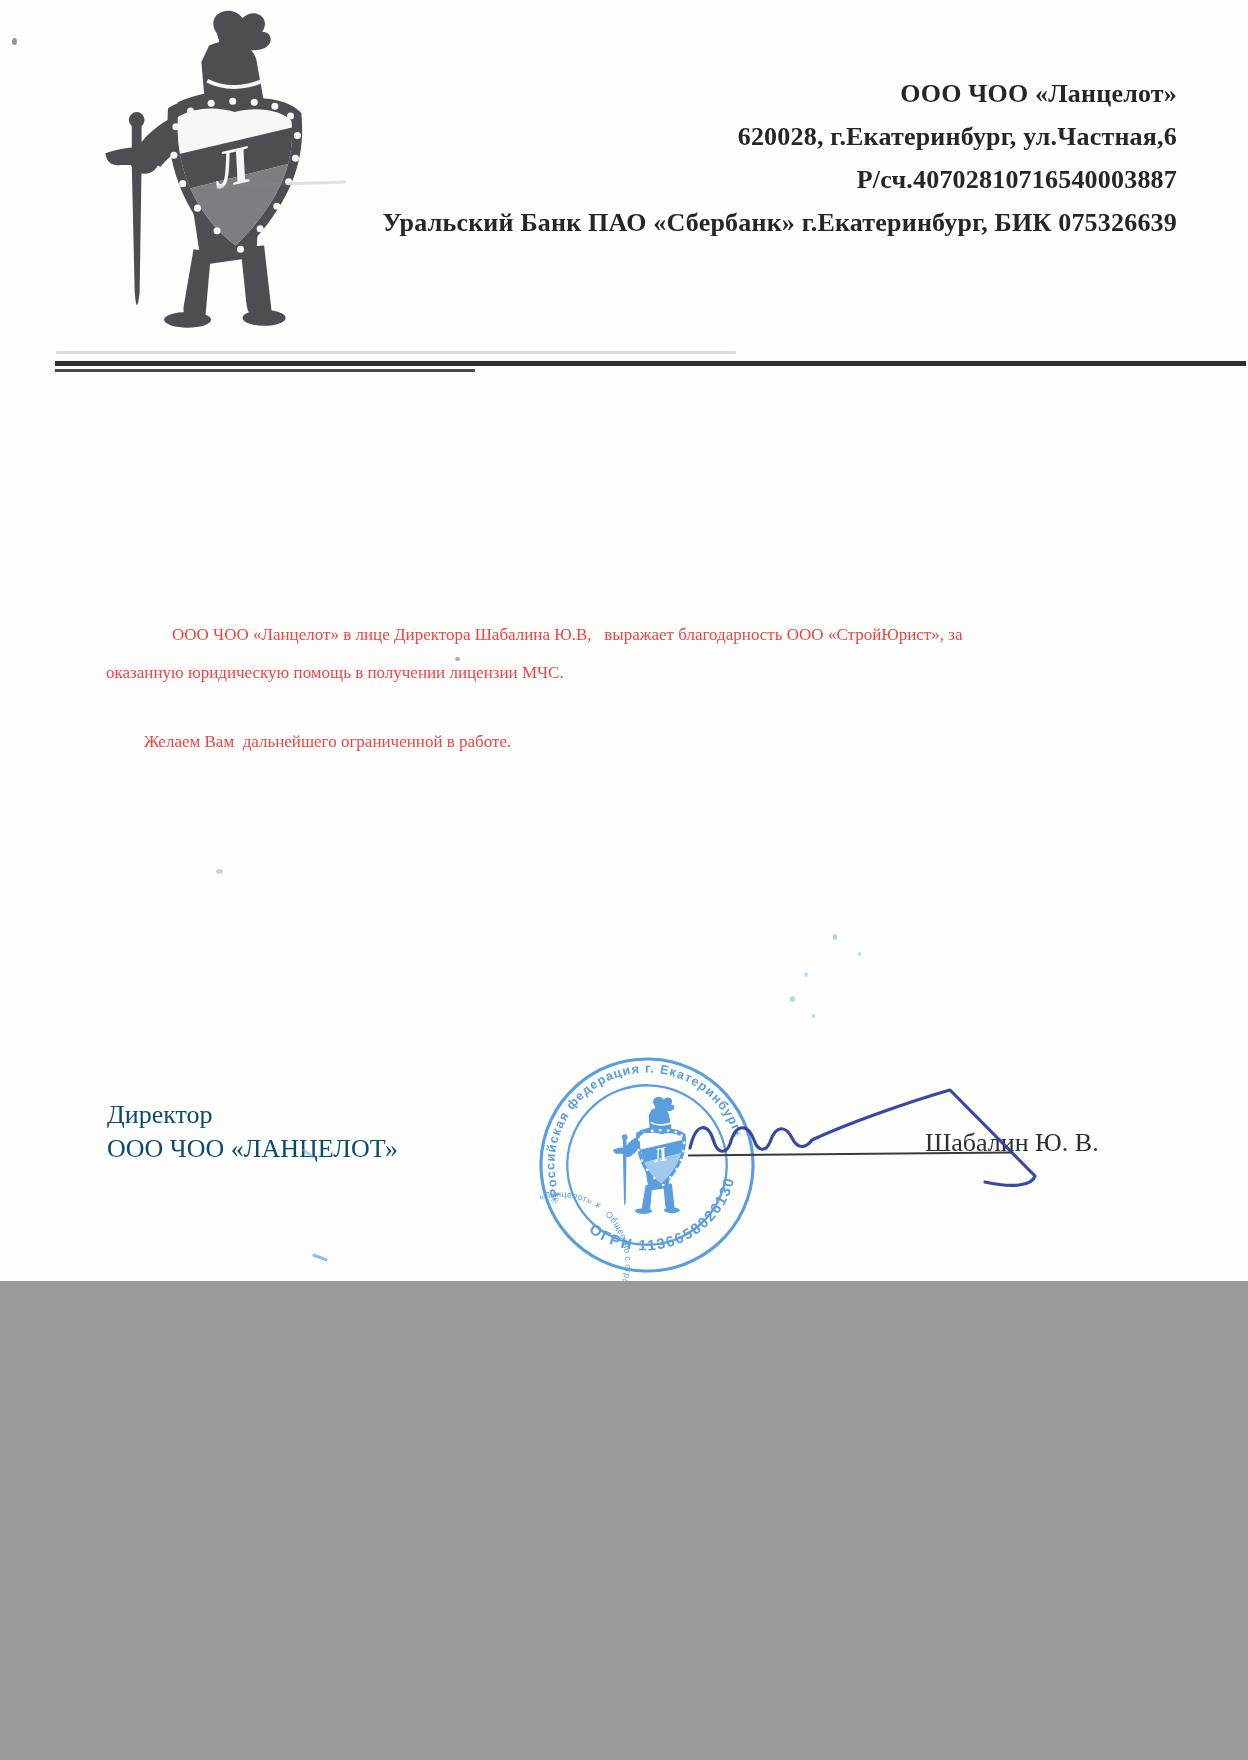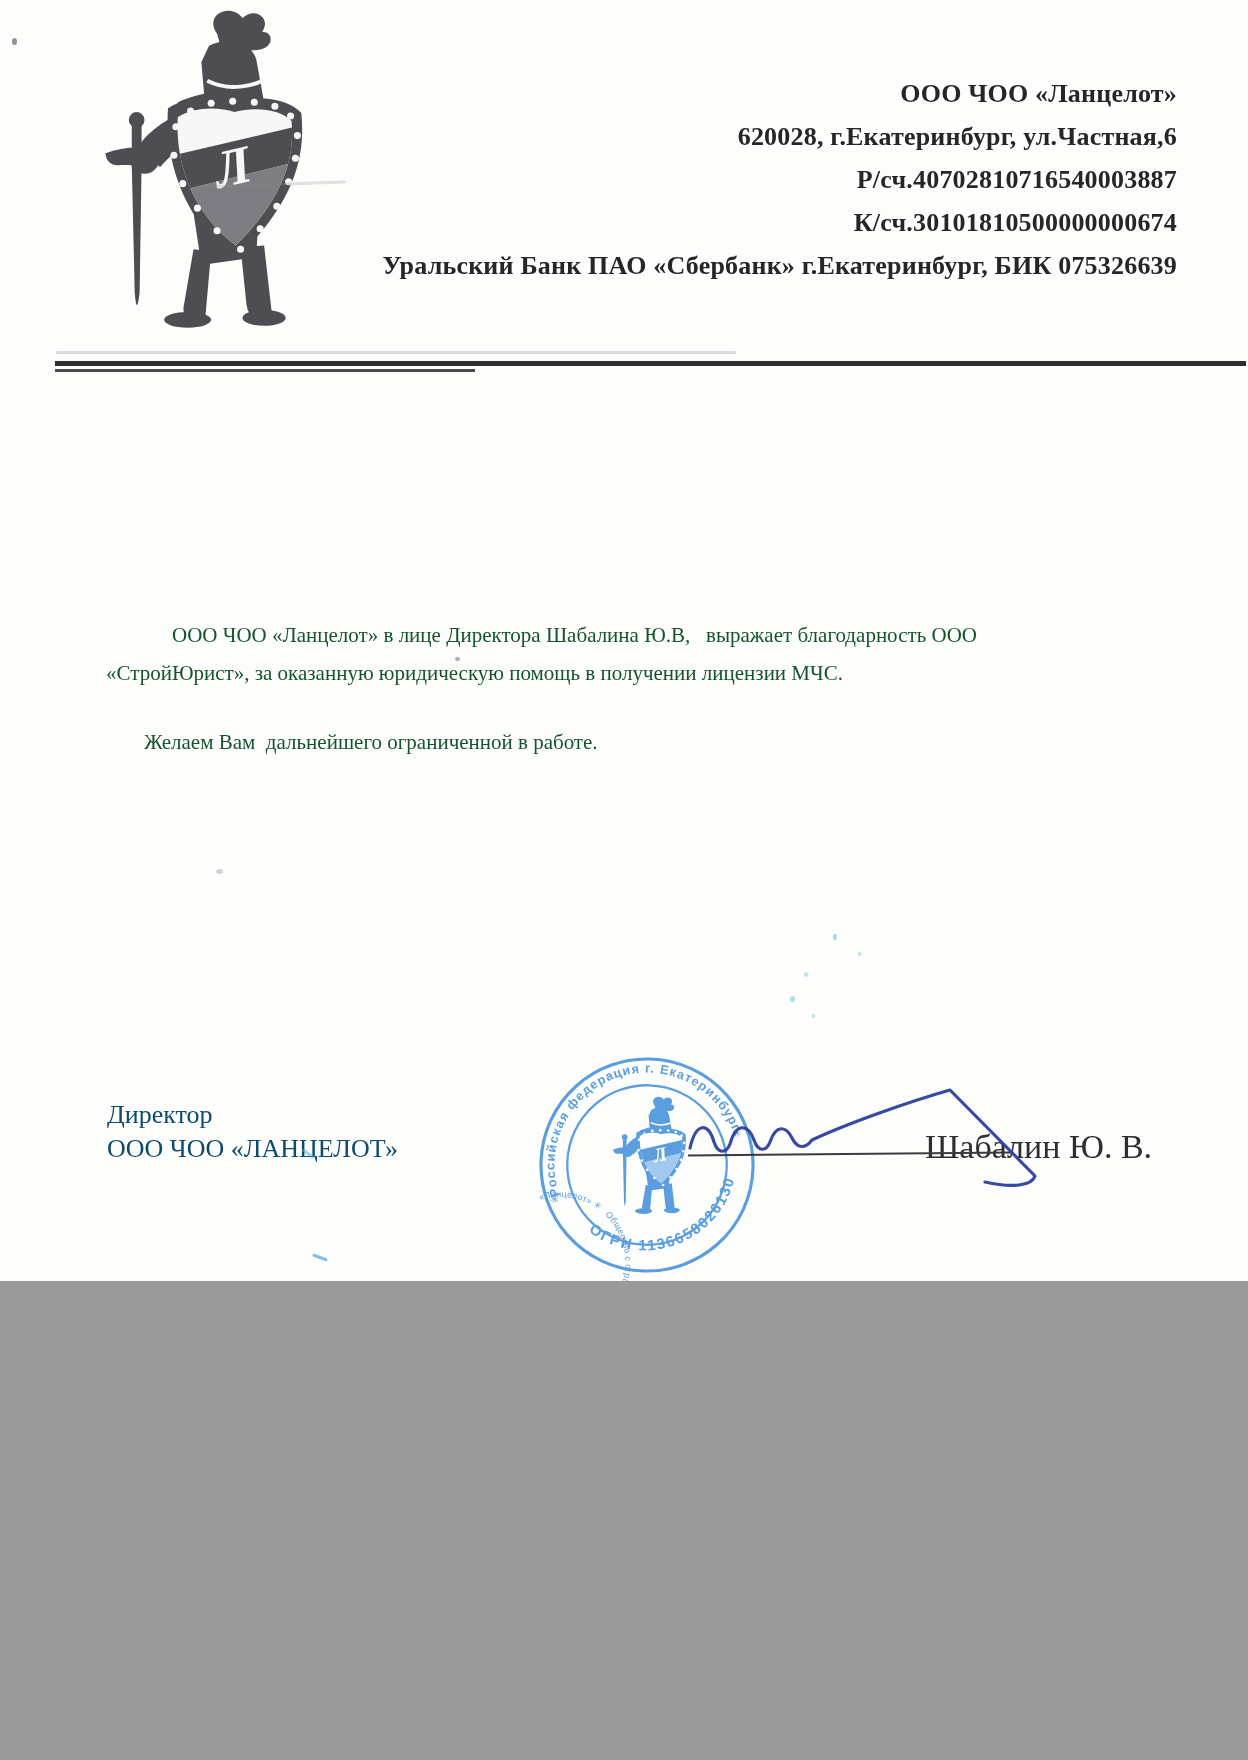--- a/index.html
+++ b/index.html
@@ -22,34 +22,34 @@
     white-space:nowrap;
   }
   .logo{position:absolute;left:72px;top:4px;width:245px;height:324px;}
   
   .rule-faint{position:absolute;left:56px;top:351px;width:680px;height:3px;background:#bdbdbd;opacity:.55;border-radius:2px;}
   .rule-main{position:absolute;left:55px;top:361px;width:1191px;height:5px;background:#2e2e2e;}
   .rule-sub{position:absolute;left:55px;top:369px;width:420px;height:3px;background:#4a4a4a;}
   
   .letter-body{
     position:absolute;left:106px;top:616px;width:880px;
-    font-size:21px;line-height:38px;color:#14532d;
+    font-size:17px;line-height:38px;color:#ef4444;
   }
   .letter-body p{margin:0 0 31px 0;white-space:pre-wrap;}
   .indent-a{text-indent:66px;}
   .indent-b{text-indent:52px;}
   .indent-c{text-indent:38px;}
   
   .sig-left{
     position:absolute;left:107px;top:1098px;
     font-size:26px;line-height:34px;color:#0c4a6e;white-space:nowrap;
   }
   .sig-name{
     position:absolute;left:925px;top:1128px;
-    font-size:34px;color:#2f2f2f;white-space:nowrap;
+    font-size:26px;color:#2f2f2f;white-space:nowrap;
   }
   .sig-rule{
     position:absolute;left:688px;top:1153px;width:324px;height:2px;
     background:#3b3b3b;transform:rotate(-.5deg);
   }
   .stamp{
     position:absolute;left:531px;top:1049px;width:232px;height:232px;
     opacity:.93;
     transform:rotate(-20deg);
   }
@@ -124,21 +124,20 @@
   </svg>
 
   <svg class="logo" viewBox="0 0 250 330" style="--armor:#4d4d52;--panel:#f7f7f7;--mid:#7d7d83;">
     <use href="#knightG"></use>
   </svg>
 
   <div class="letterhead">
     <div>ООО ЧОО «Ланцелот»</div>
     <div>620028, г.Екатеринбург, ул.Частная,6</div>
     <div>Р/сч.40702810716540003887</div>
-    <div>К/сч.30101810500000000674</div>
     <div>Уральский Банк ПАО «Сбербанк» г.Екатеринбург, БИК 075326639</div>
   </div>
 
   <div class="rule-faint"></div>
   <div class="rule-main"></div>
   <div class="rule-sub"></div>
 
   <div class="letter-body">
     <p class="indent-a">ООО ЧОО «Ланцелот» в лице Директора Шабалина Ю.В,   выражает благодарность ООО «СтройЮрист», за оказанную юридическую помощь в получении лицензии МЧС.</p>
     <p class="indent-c">Желаем Вам  дальнейшего ограниченной в работе.</p>

